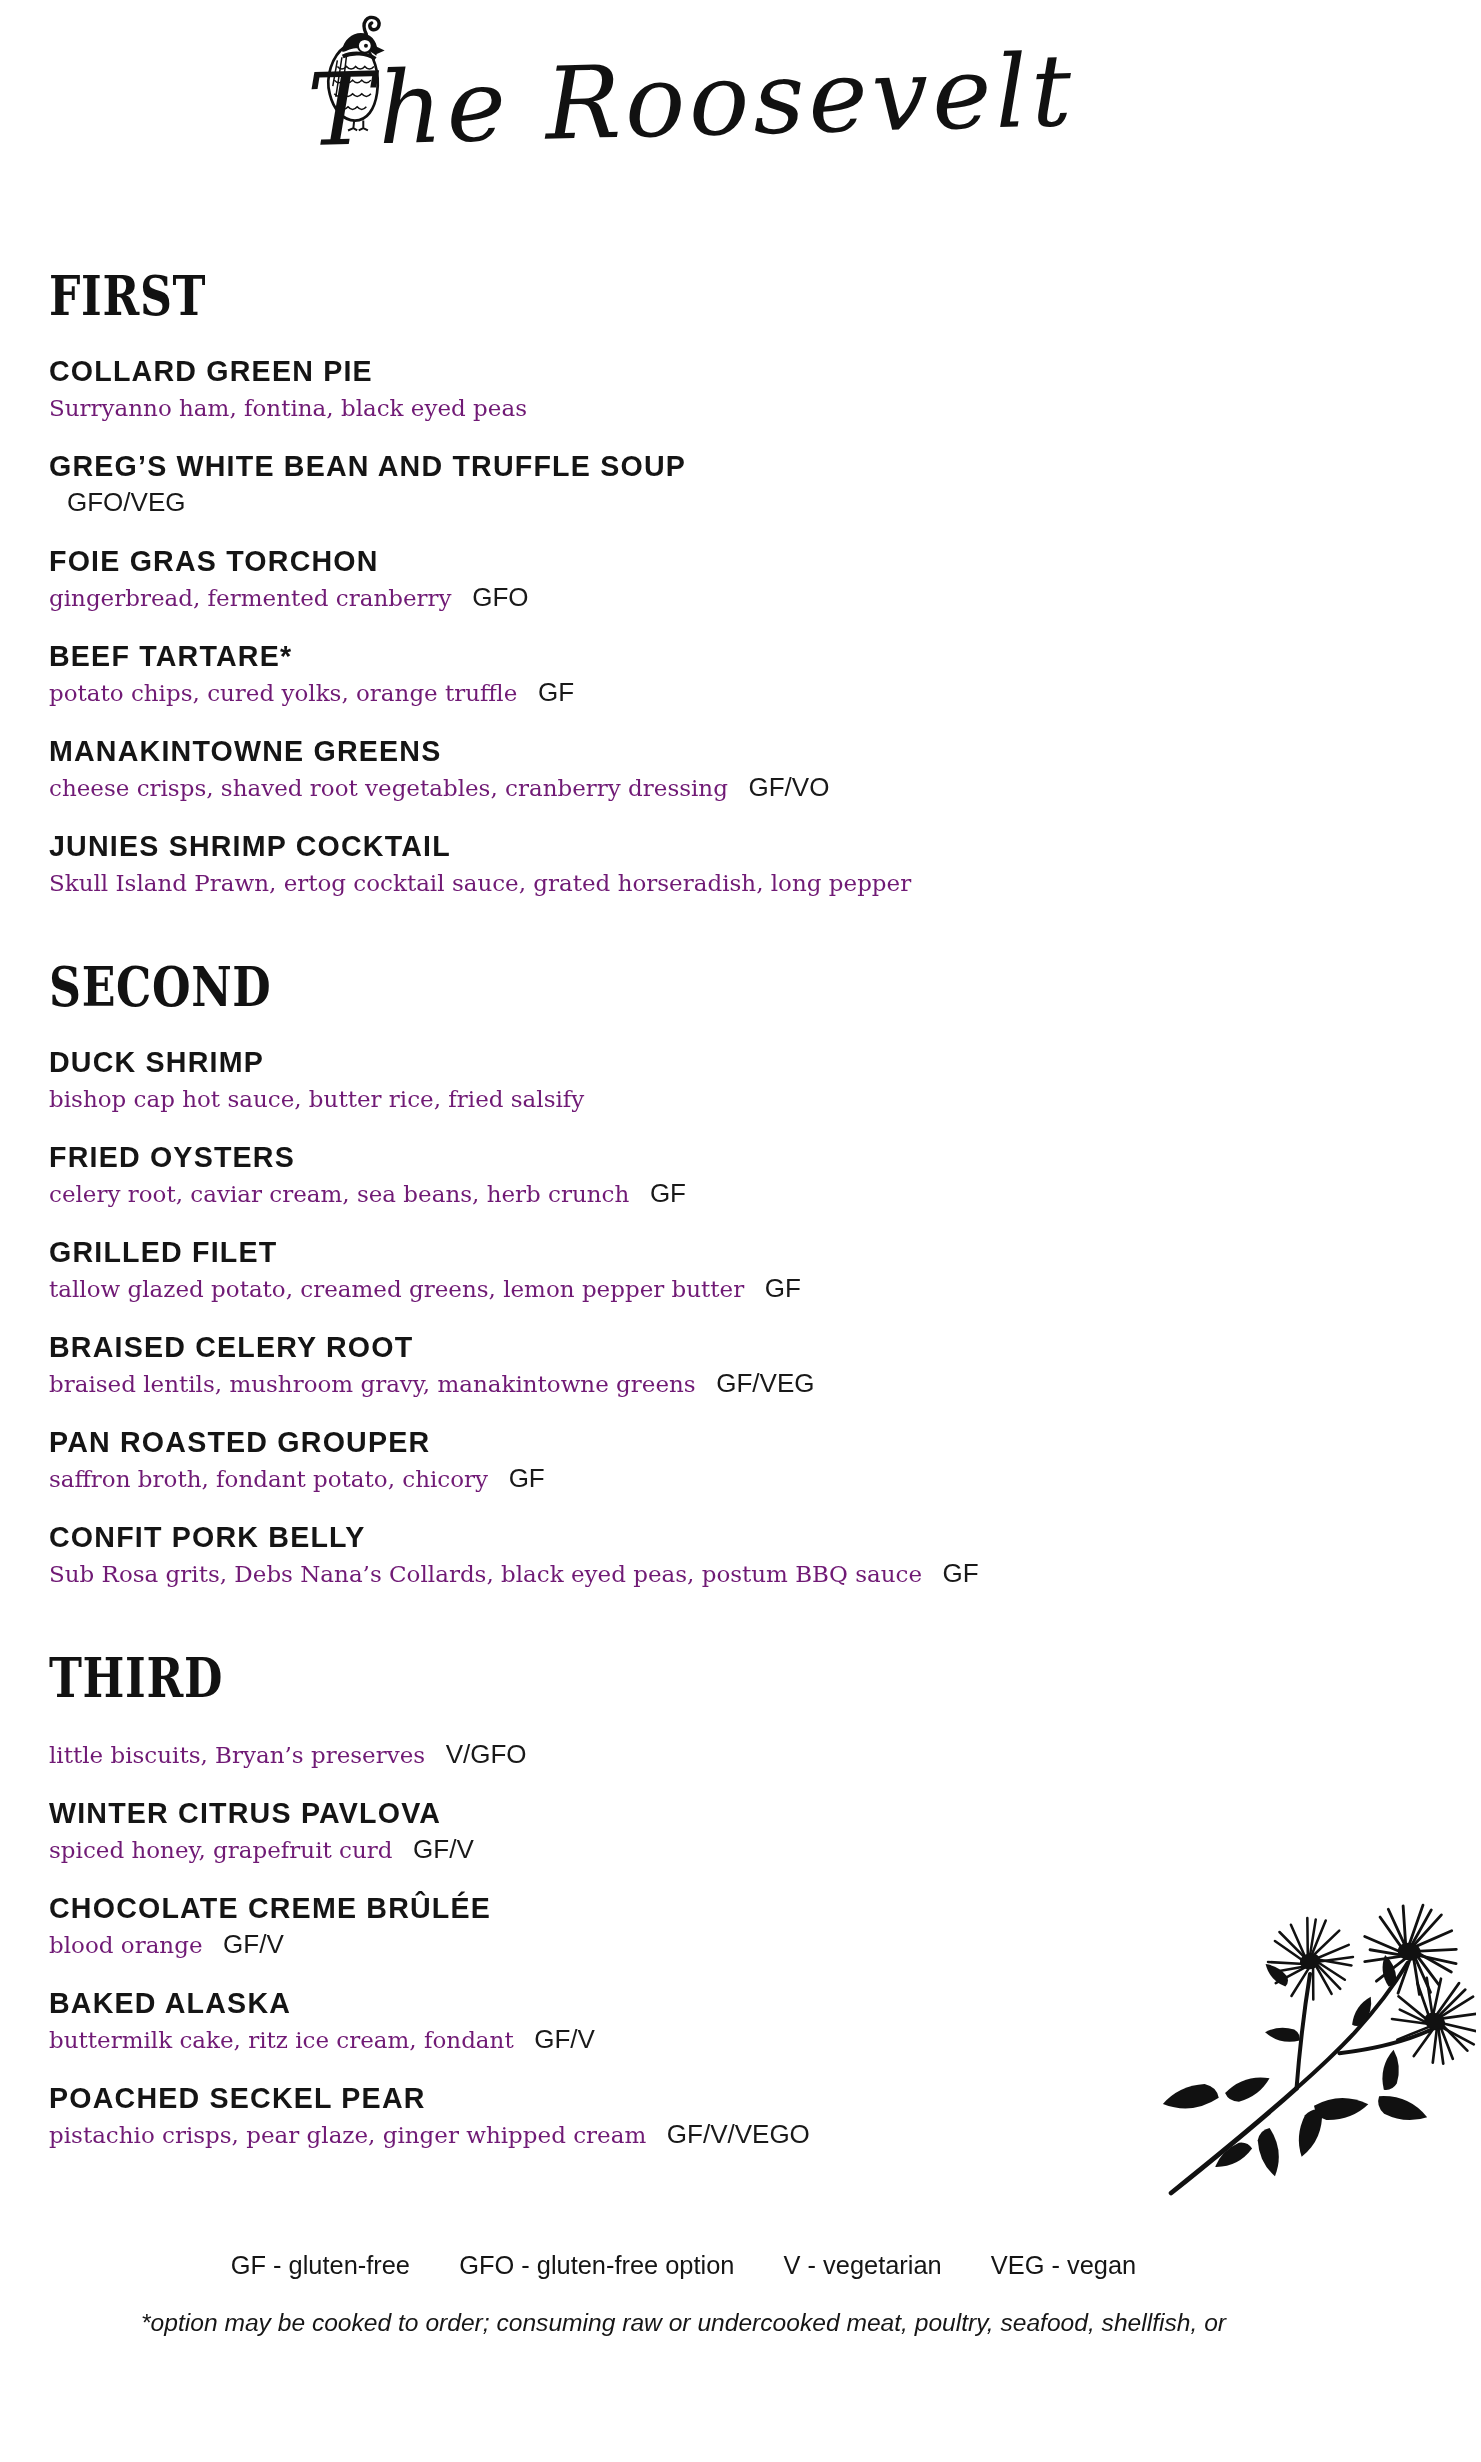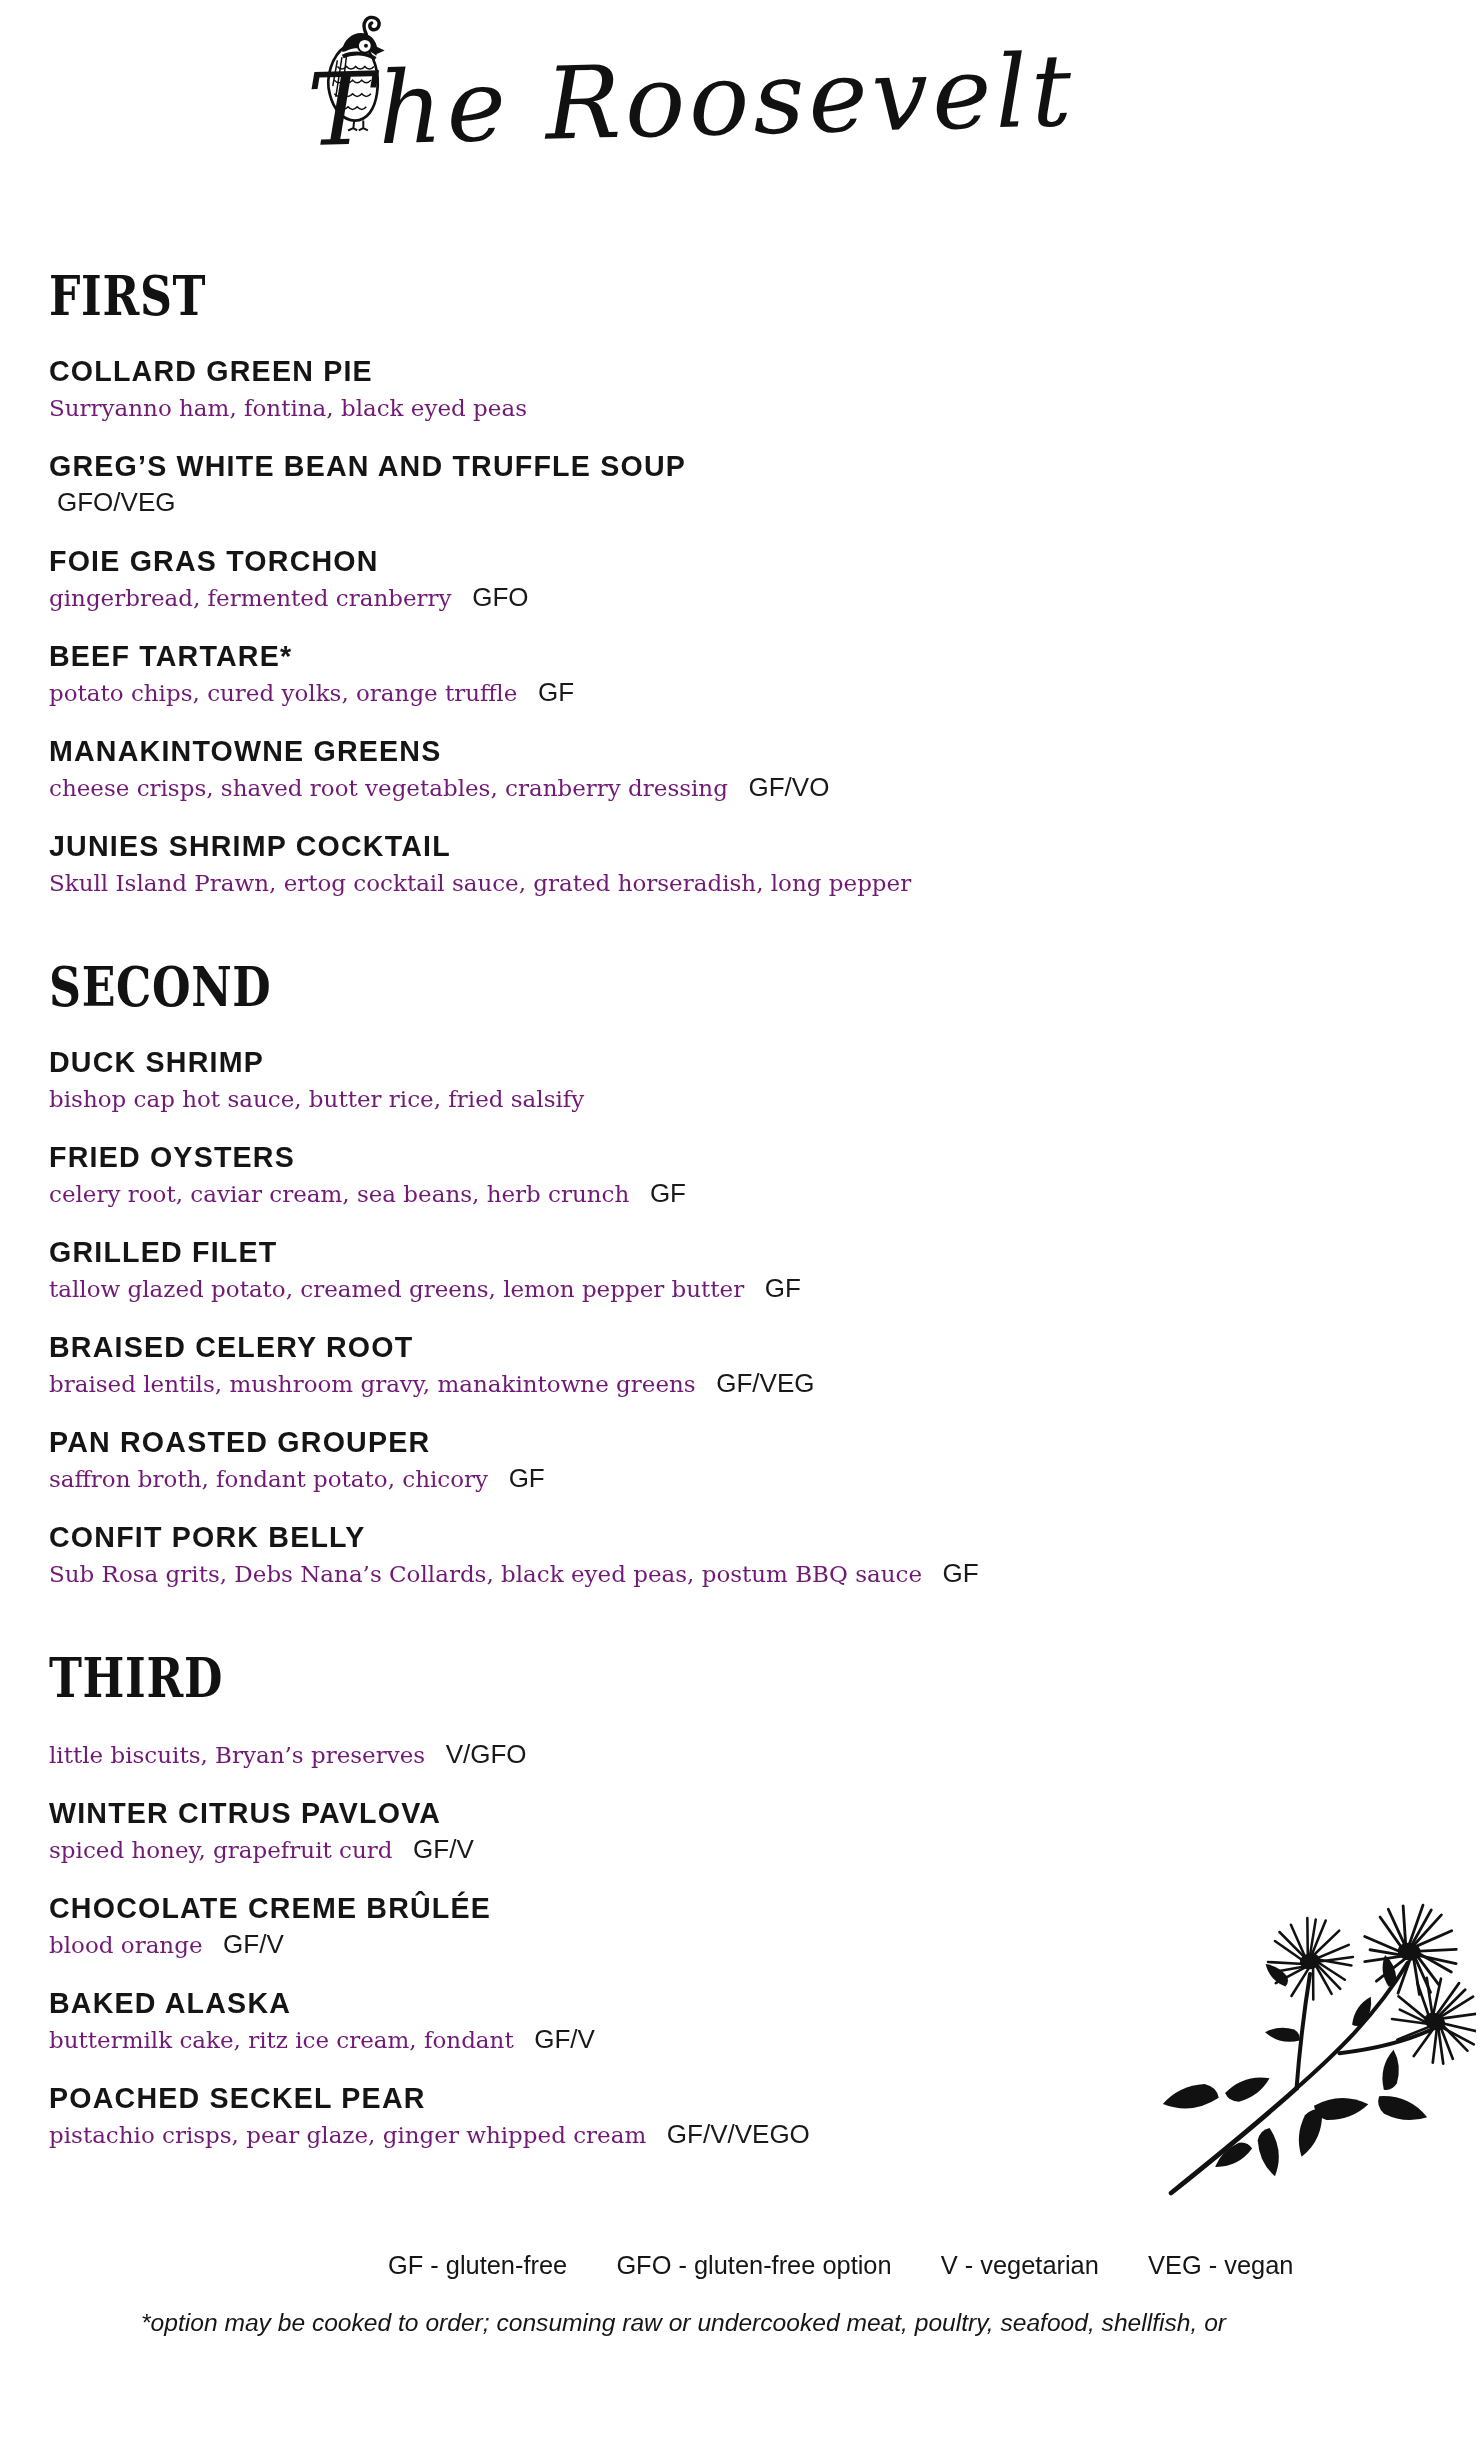--- a/index.html
+++ b/index.html
@@ -34,25 +34,25 @@
   .section--first .section-title { margin-top:44px; }
 
   .menu-item { margin-bottom:19px; }
   .item-name {
     font-weight:bold; font-size:28.6px; line-height:35px;
     letter-spacing:1.2px; color:#151515; white-space:nowrap;
   }
   .item-line { line-height:36px; white-space:nowrap; }
   .item-desc { font-family:"DejaVu Serif", serif; font-size:23px; color:#701a75; }
   .item-code { font-size:26px; margin-left:20.6px; color:#191919; }
-  .item-desc:empty + .item-code { margin-left:8px; }
+  .item-desc:empty + .item-code { margin-left:18px; }
 
   
   .footer { width:1269px; text-align:center; margin-top:94px; }
-  .legend { font-size:25.4px; color:#151515;text-align:right; }
+  .legend { font-size:25.4px; color:#151515; }
   .legend-entry { display:inline-block; margin:0 24.6px; }
   .disclaimer { margin-top:25.4px; font-style:italic; font-size:24.6px; line-height:36px; color:#161616; }
 
   
   .sprig { position:absolute; left:1152px; top:1885px; width:324px; height:335px; }
 </style>
 </head>
 <body>
 
 <div class="page">

